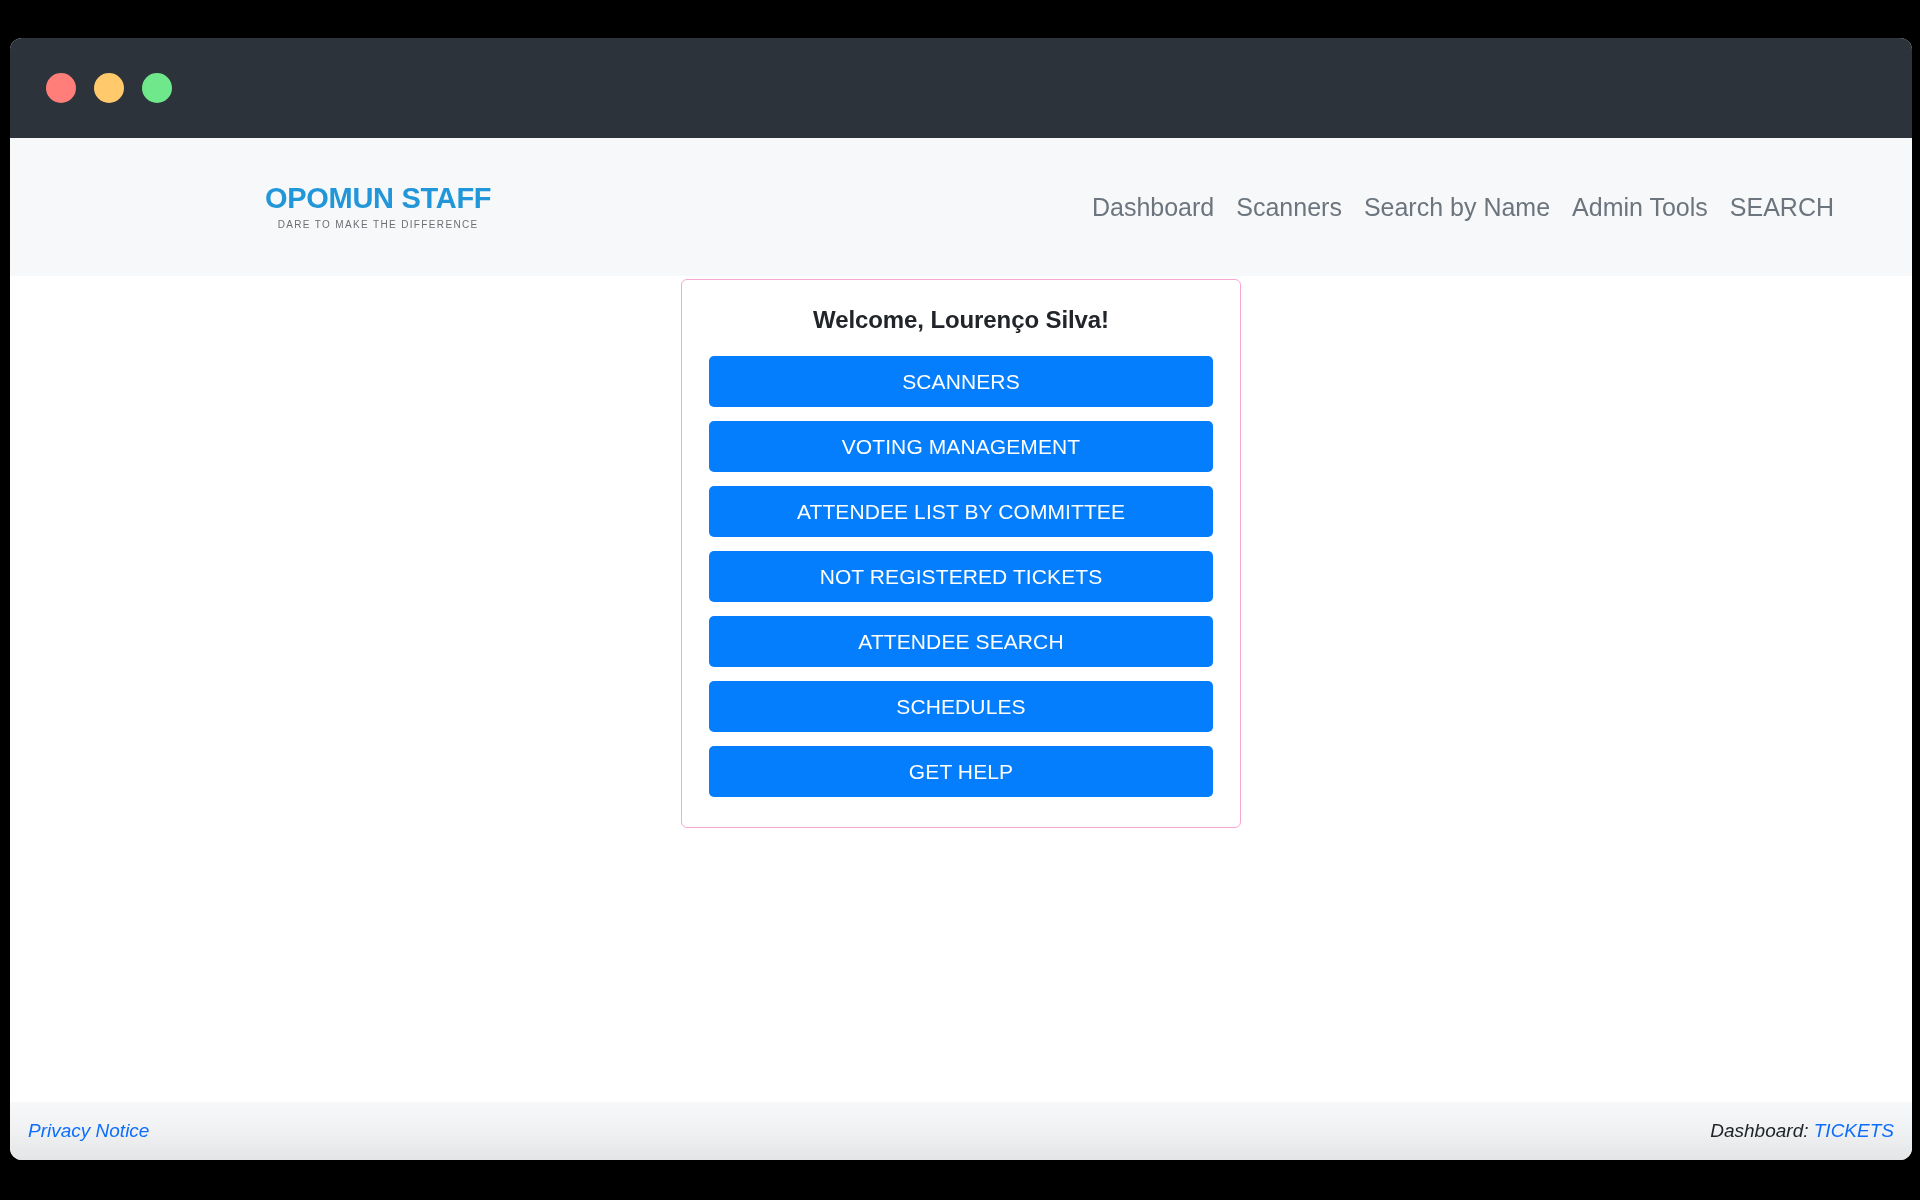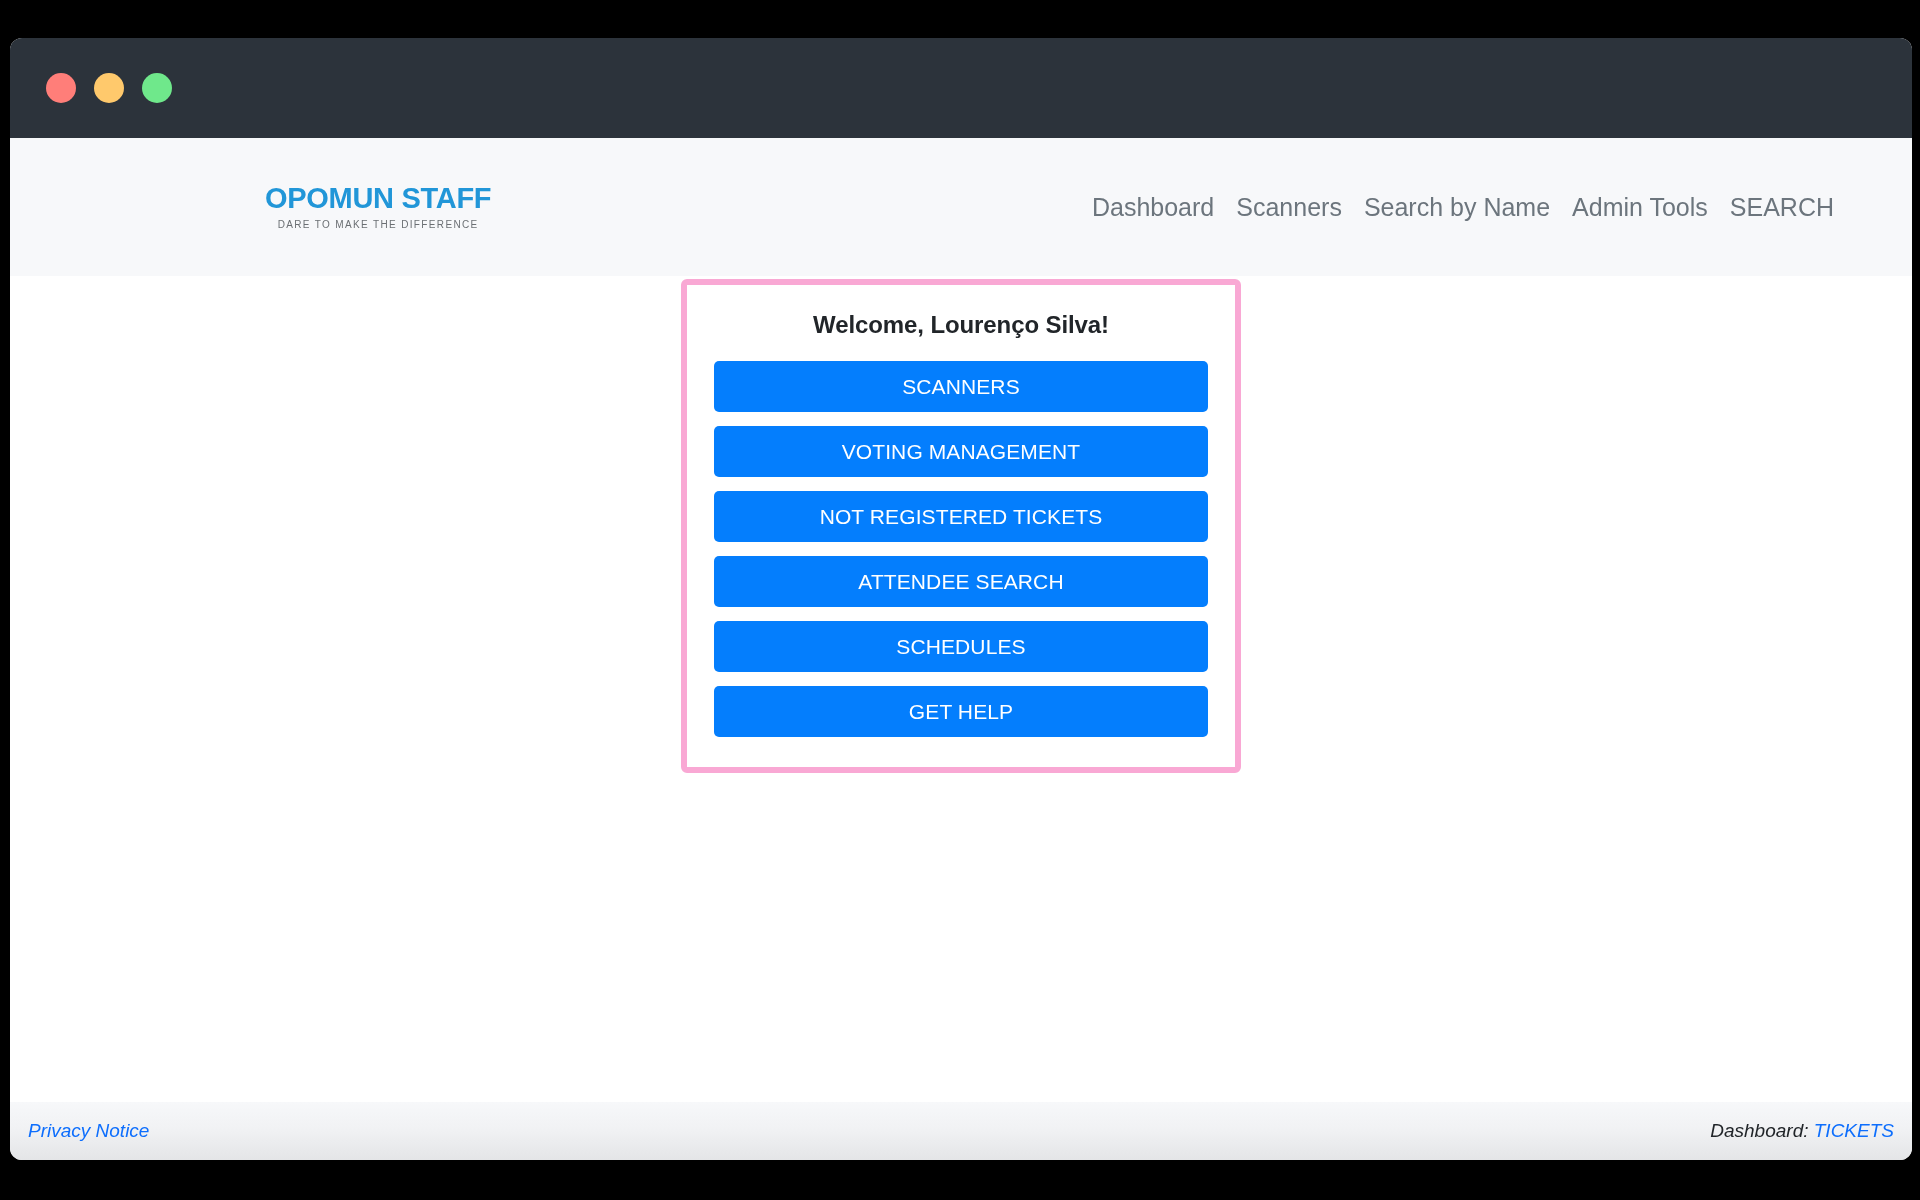--- a/index.html
+++ b/index.html
@@ -101,21 +101,21 @@
     position: relative;
   }
 
   #dashboard-card {
     position: absolute;
     left: 50%;
     transform: translateX(-50%);
     top: 3px;
     width: 560px;
     background: #ffffff;
-    border: 6px solid #f9a8d4;
+    border: 1px solid #f9a8d4;
     border-radius: 6px;
     padding: 26px 27px 30px 27px;
   }
 
   #welcome-heading {
     font-size: 24px;
     font-weight: 700;
     color: #212529;
     text-align: center;
     margin-bottom: 22px;
@@ -190,20 +190,21 @@
   </div>
 
   <div id="main-content">
 
     <div id="dashboard-card">
 
       <h1 id="welcome-heading">Welcome, Lourenço Silva!</h1>
 
       <button class="action-button">SCANNERS</button>
       <button class="action-button">VOTING MANAGEMENT</button>
+      <button class="action-button">ATTENDEE LIST BY COMMITTEE</button>
       <button class="action-button">NOT REGISTERED TICKETS</button>
       <button class="action-button">ATTENDEE SEARCH</button>
       <button class="action-button">SCHEDULES</button>
       <button class="action-button">GET HELP</button>
 
     </div>
 
   </div>
 
   <div id="site-footer">

